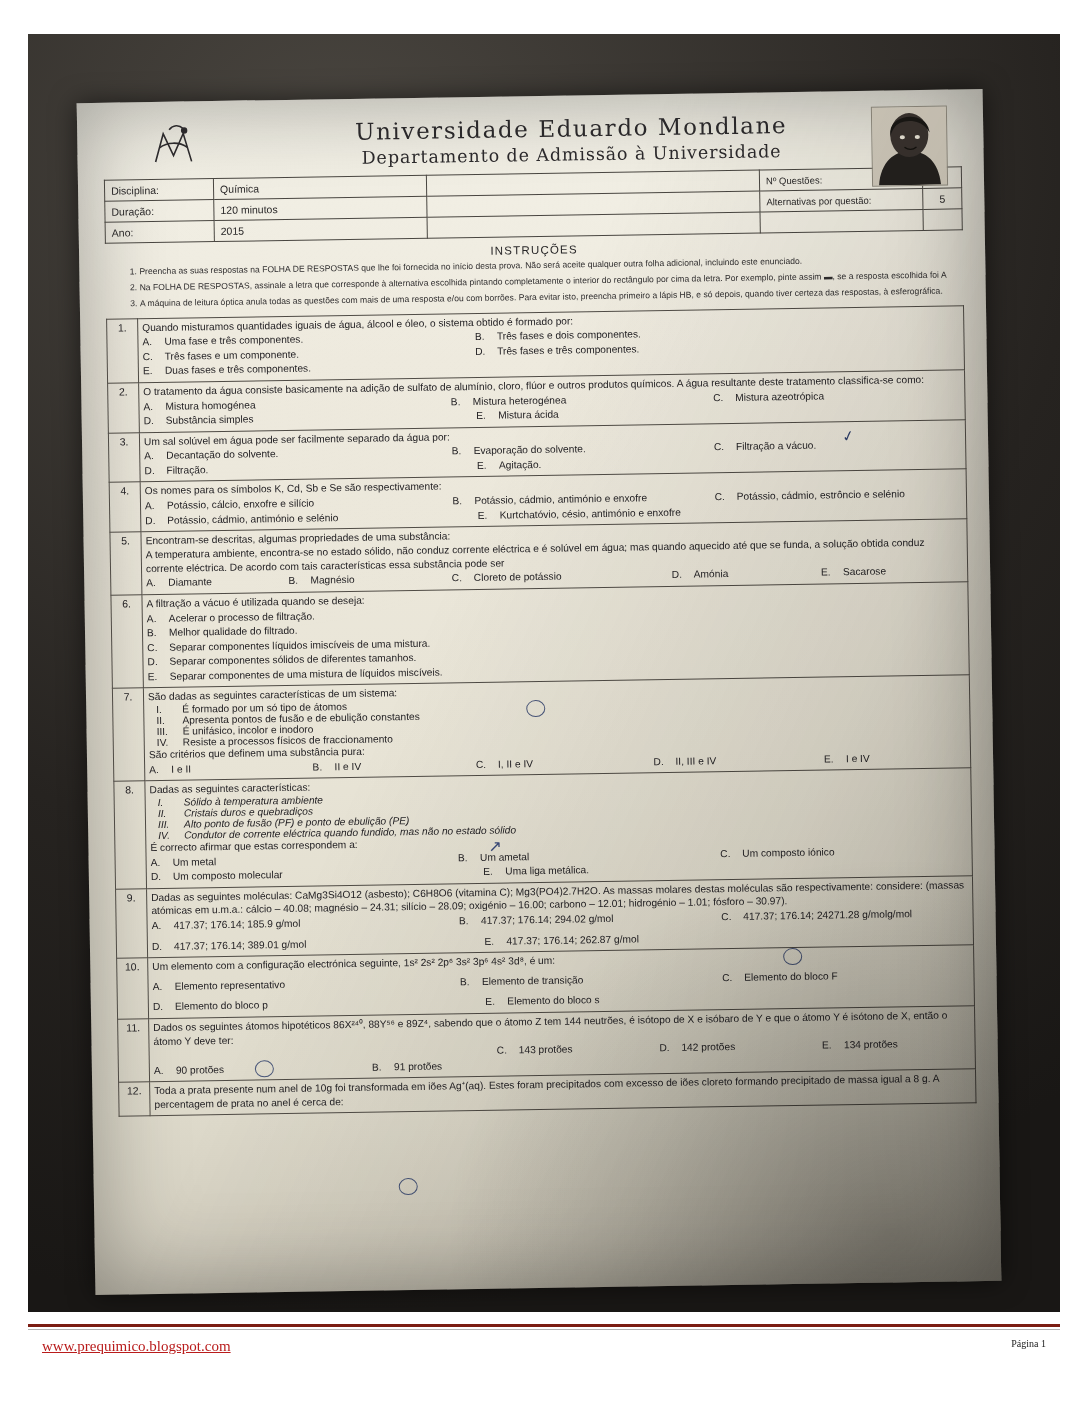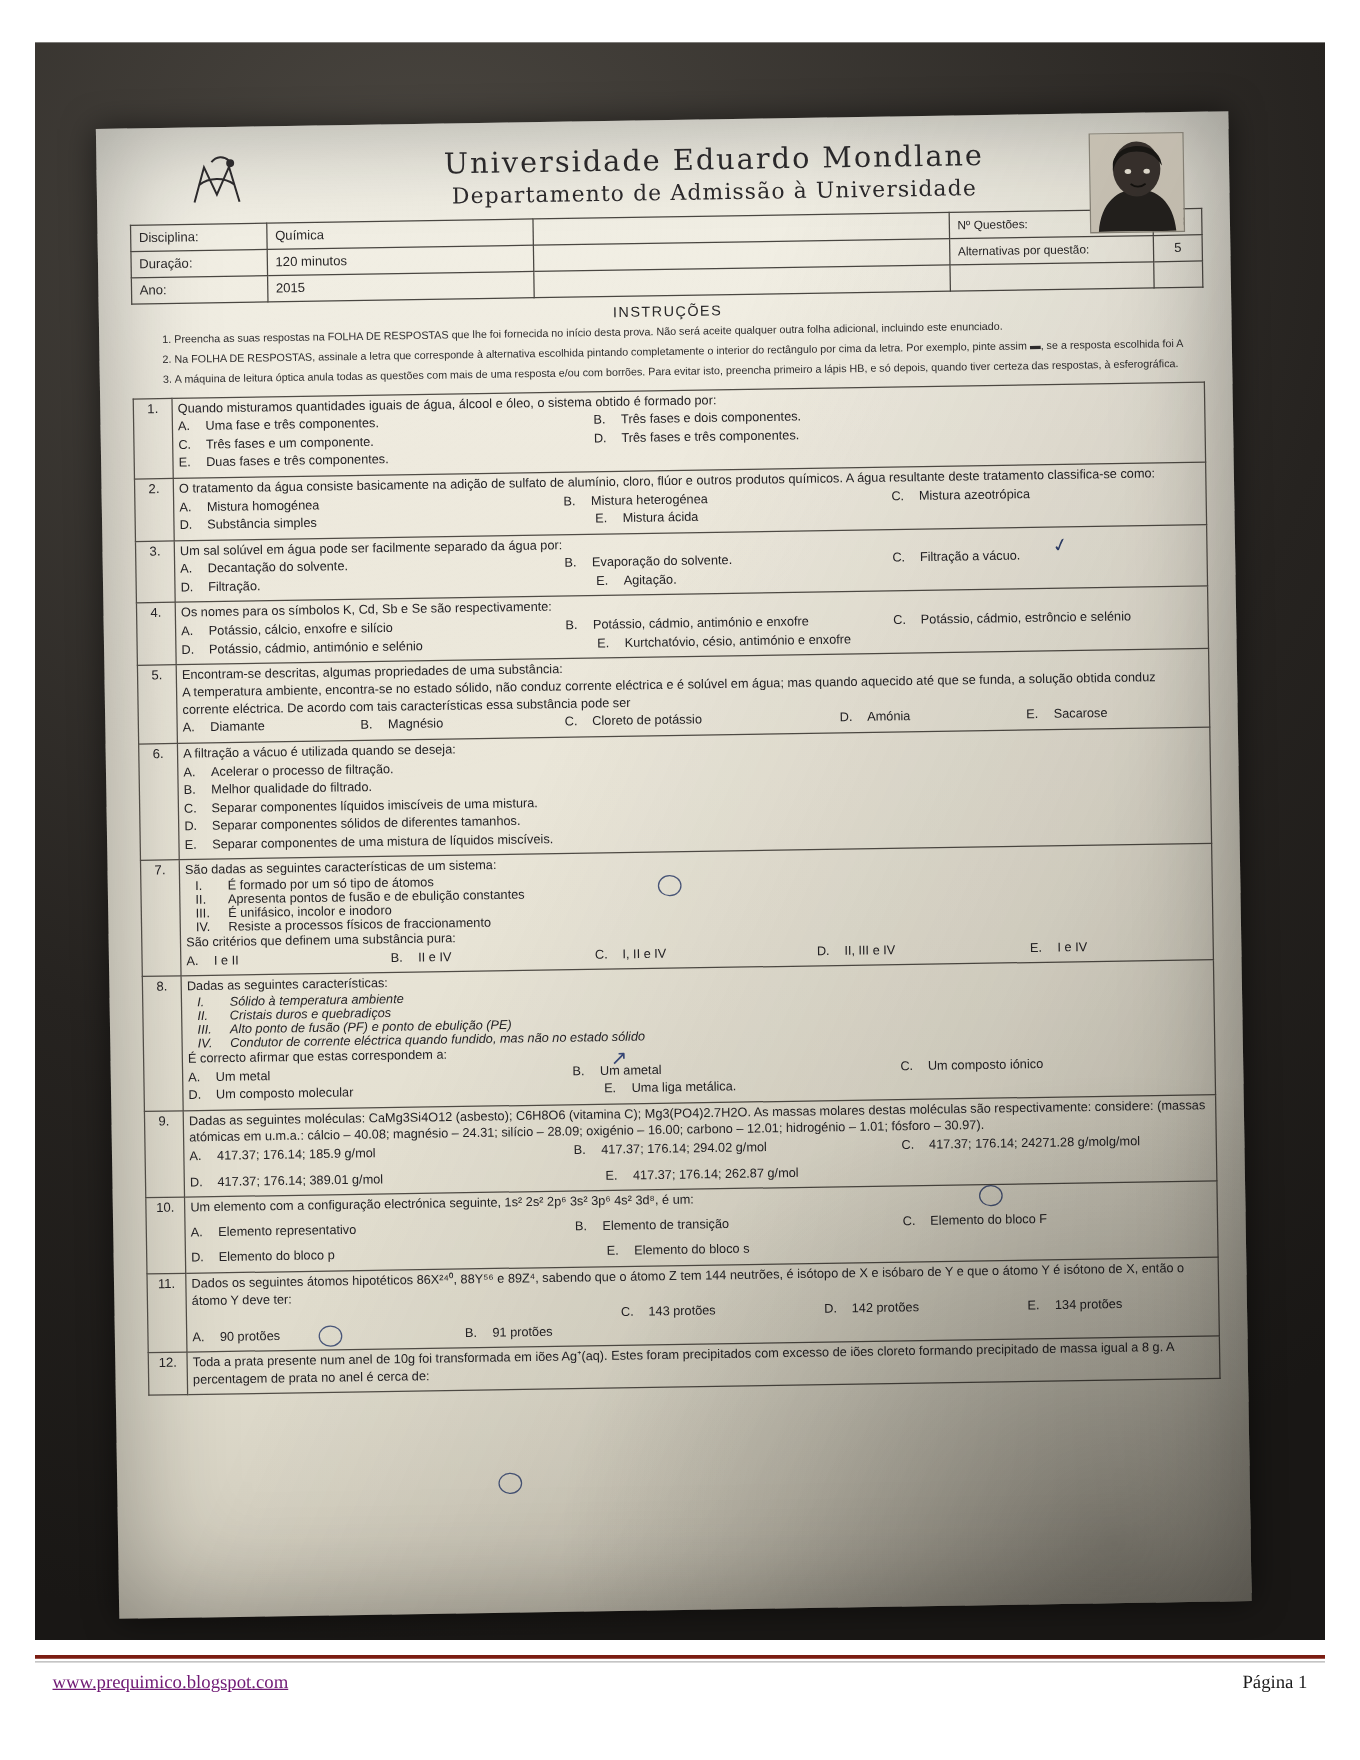--- a/index.html
+++ b/index.html
@@ -229,28 +229,28 @@
     position: absolute;
     left: 0; right: 0; top: 5px;
     height: 1px;
     background: #b3b3b3;
   }
   .foot-left {
     position: absolute;
     left: 14px; top: 14px;
     font-family: "Liberation Serif", serif;
     font-size: 15px;
-    color: #701a75;
+    color: #b91c1c;
     text-decoration: underline;
   }
   .foot-right {
     position: absolute;
     right: 14px; top: 14px;
     font-family: "Liberation Serif", serif;
-    font-size: 15px;
+    font-size: 10px;
     color: #1b1b1b;
   }
 </style>
 </head>
 <body>
 
 <div class="page">
 
   <div class="scan">
     <div class="sheet">

